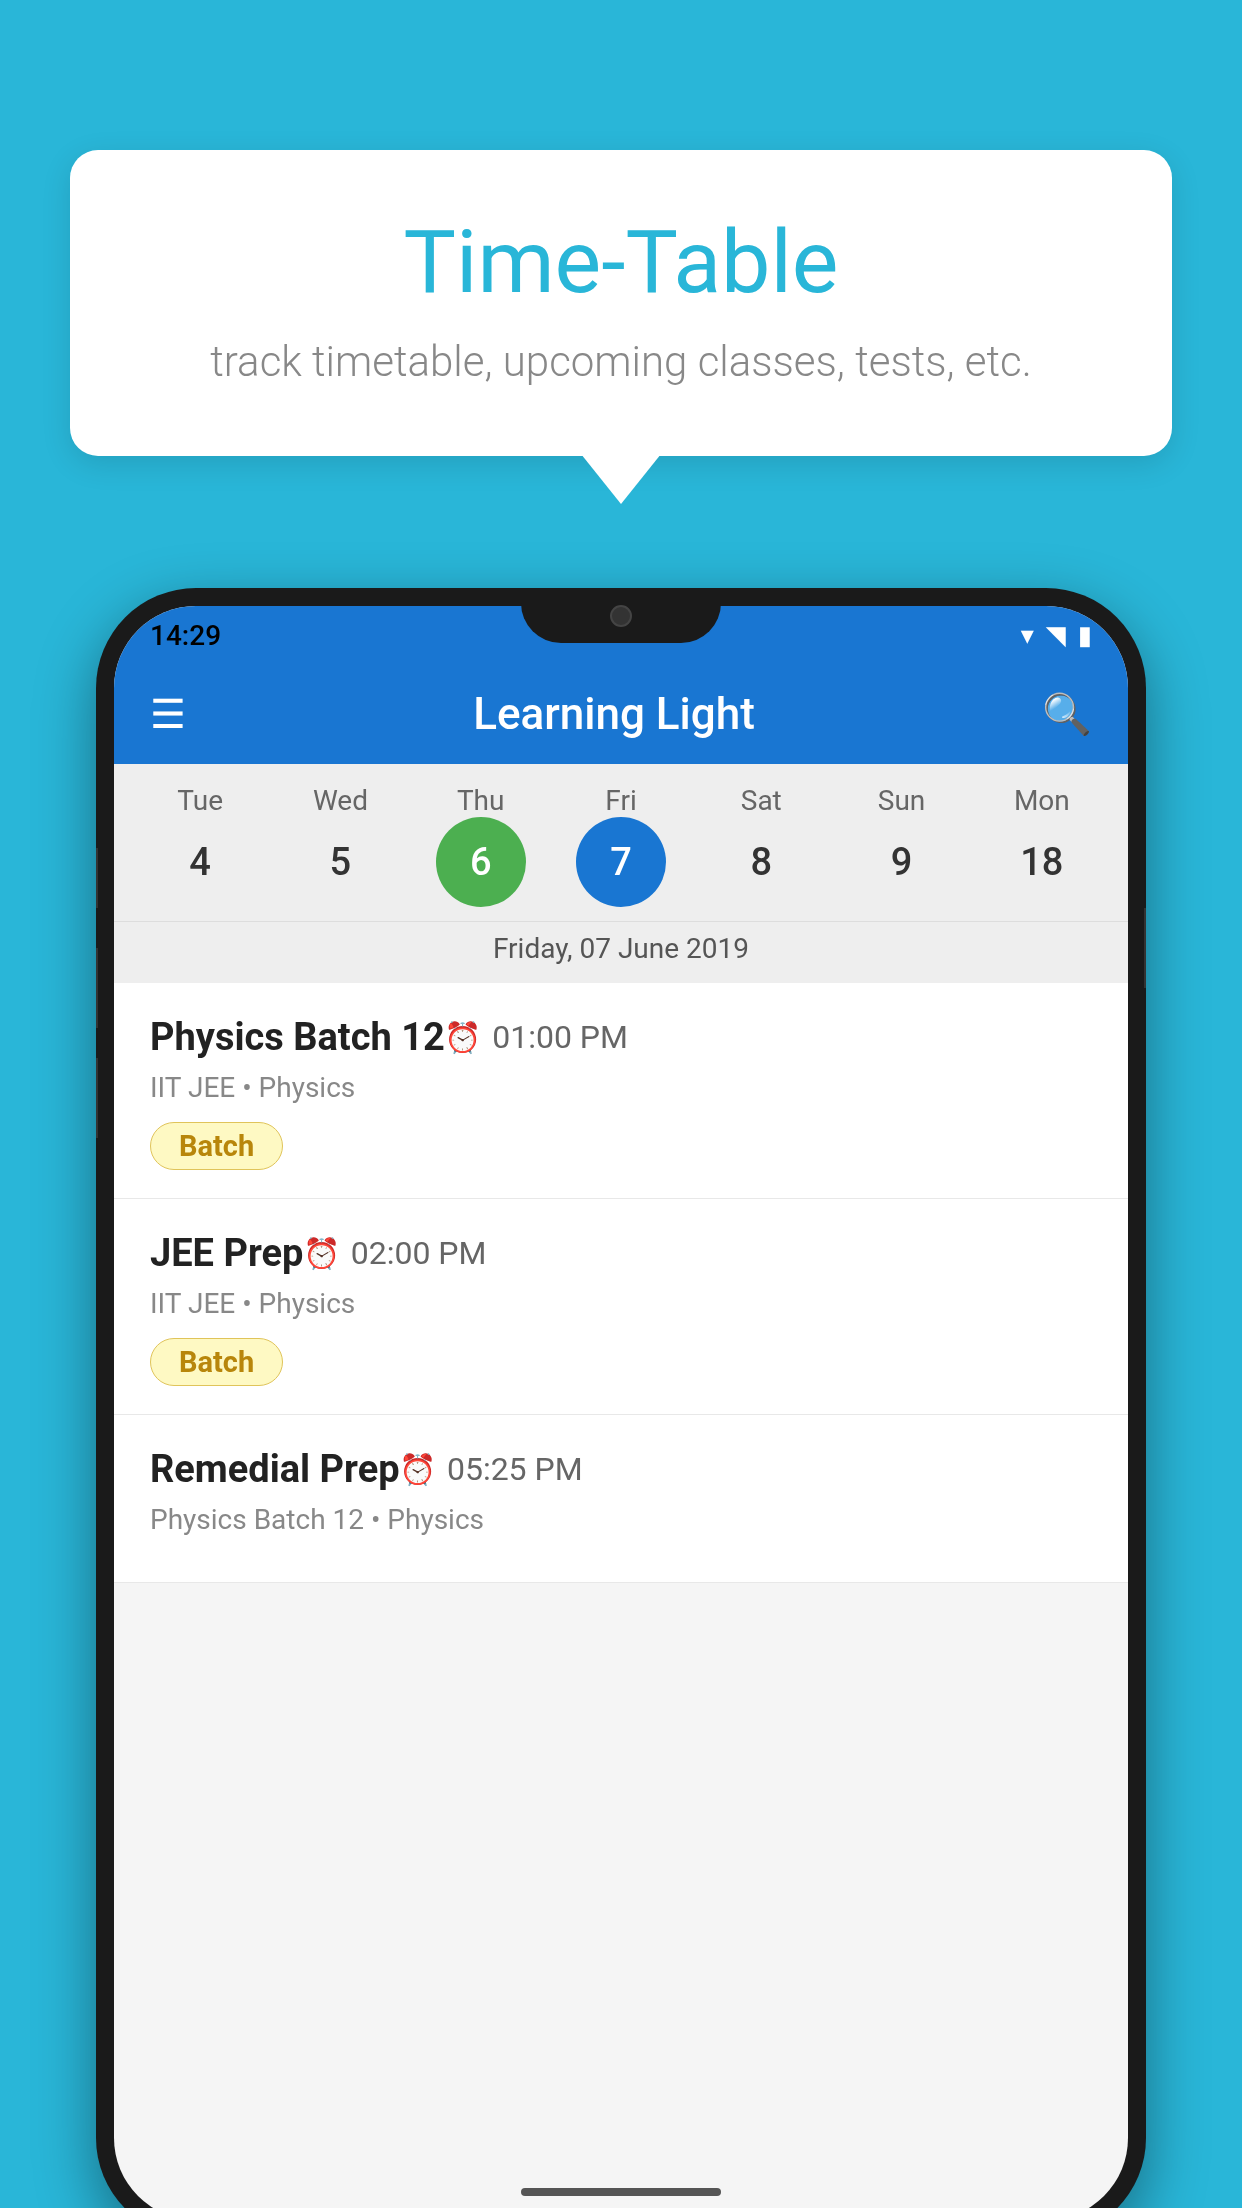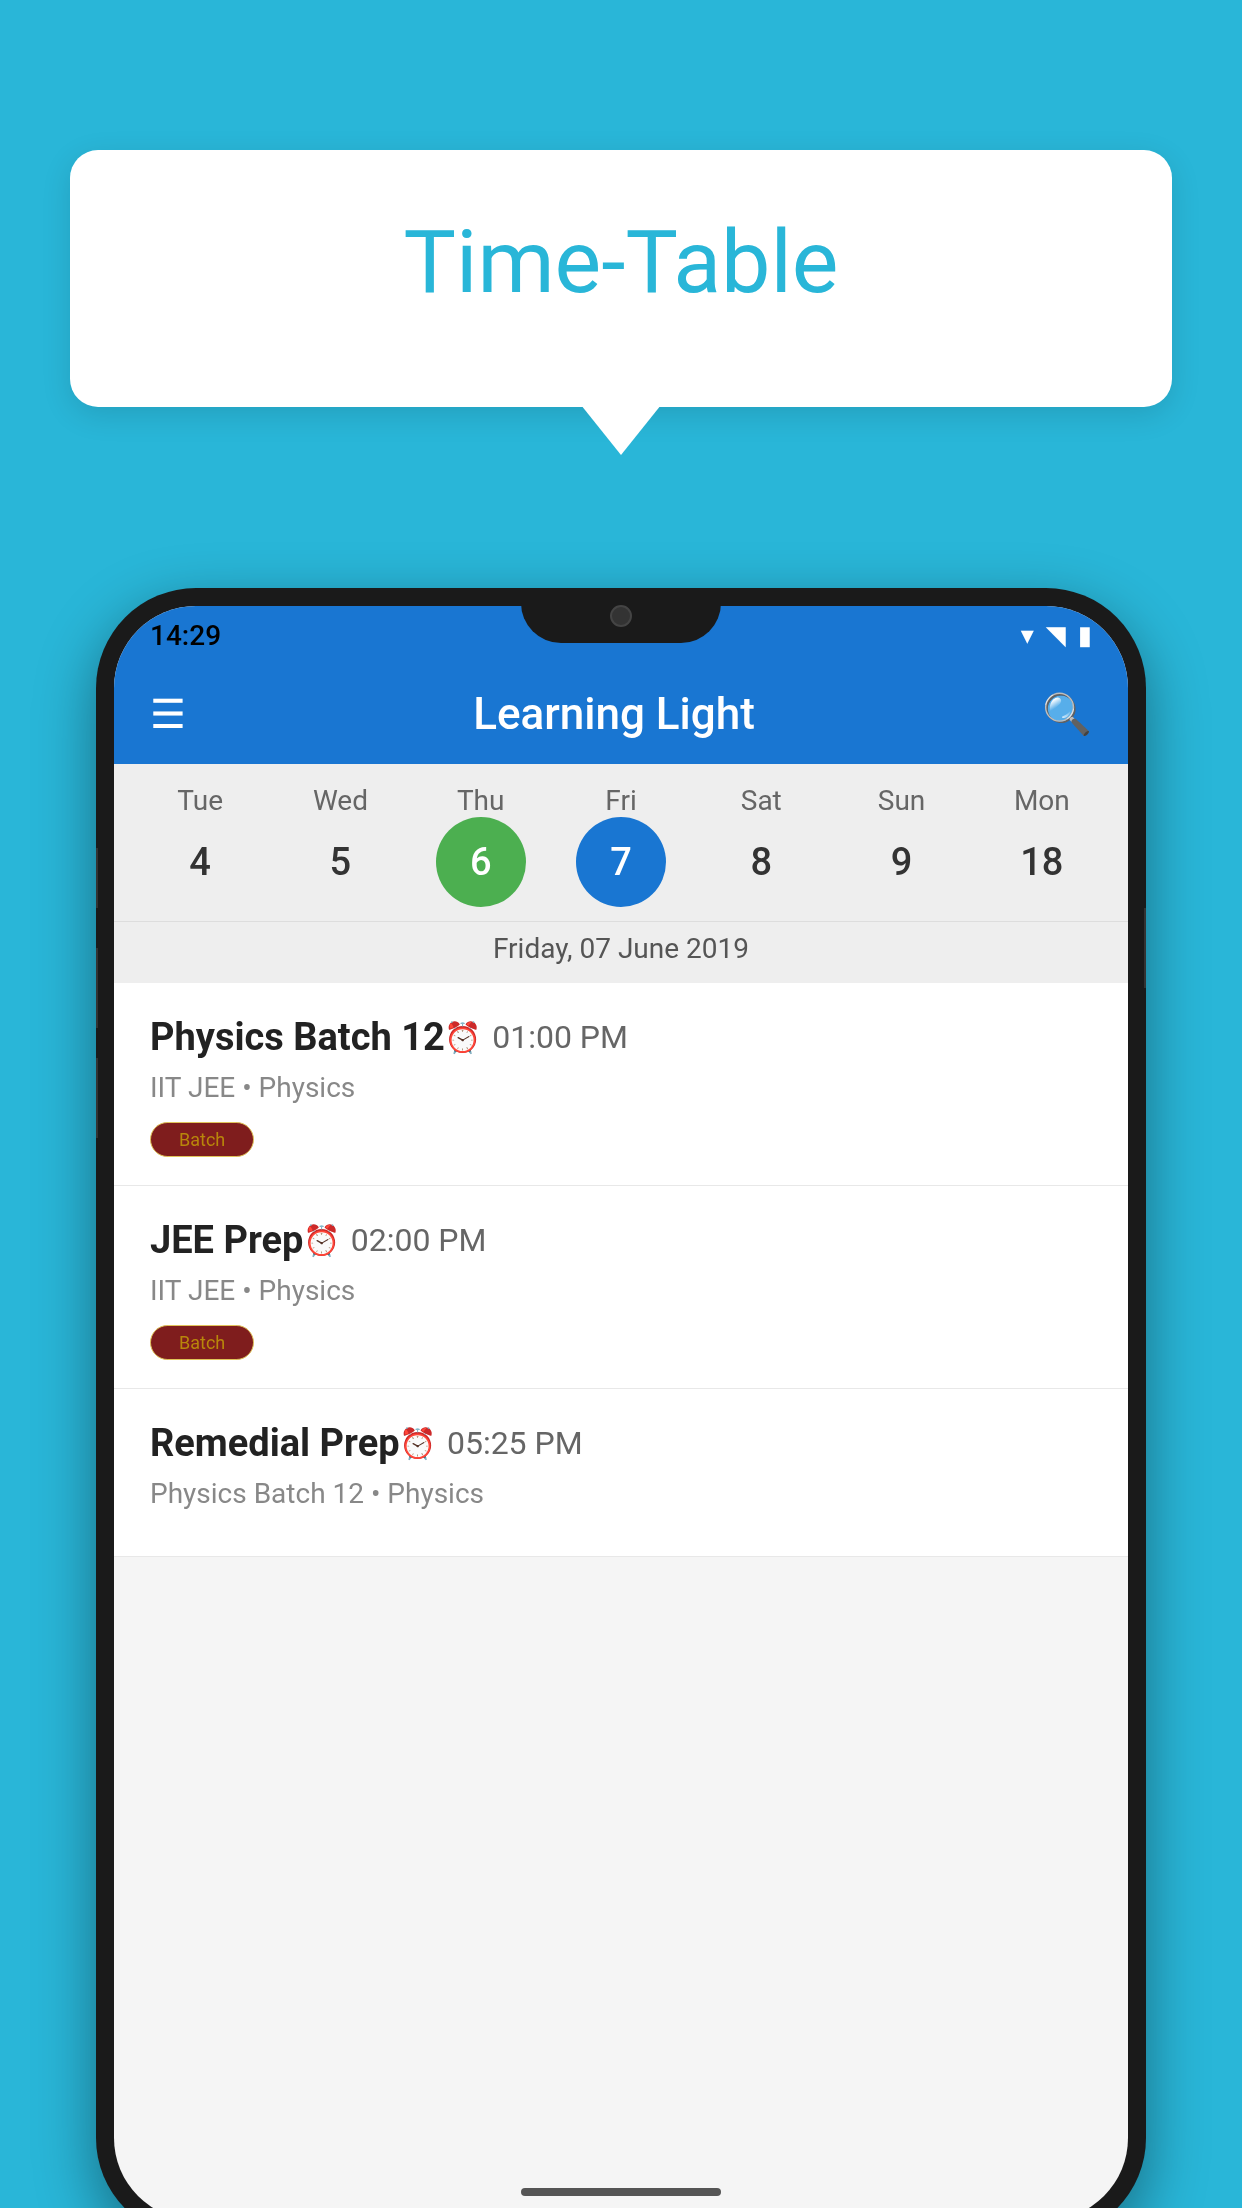--- a/index.html
+++ b/index.html
@@ -256,27 +256,27 @@
     }
 
     .schedule-item-subtitle {
       font-size: 28px;
       color: #888;
       margin-bottom: 18px;
     }
 
     .batch-badge {
       display: inline-block;
-      background: #7f1d1d;
+      background: #fef9c3;
       color: #b8860b;
       border: 1.5px solid #e0c45a;
       border-radius: 30px;
       padding: 6px 28px;
-      font-size: 18px;
-      font-weight: 400;
+      font-size: 29px;
+      font-weight: 700;
     }
 
     .phone-bottom-bar {
       position: absolute;
       bottom: 24px;
       left: 50%;
       transform: translateX(-50%);
       width: 200px;
       height: 8px;
       background: #555;
@@ -320,20 +320,21 @@
       height: 80px;
       background: #333;
       border-radius: 4px 0 0 4px;
     }
   </style>
 </head>
 <body>
 
 <div class="tooltip-card">
   <div class="card-title">Time-Table</div>
+  <div class="card-subtitle">track timetable, upcoming classes, tests, etc.</div>
 </div>
 
 <div class="phone-container">
   <div class="phone-outer">
 
     <div class="phone-side-btn-right"></div>
     <div class="phone-side-btn-left-1"></div>
     <div class="phone-side-btn-left-2"></div>
     <div class="phone-side-btn-left-3"></div>
 

